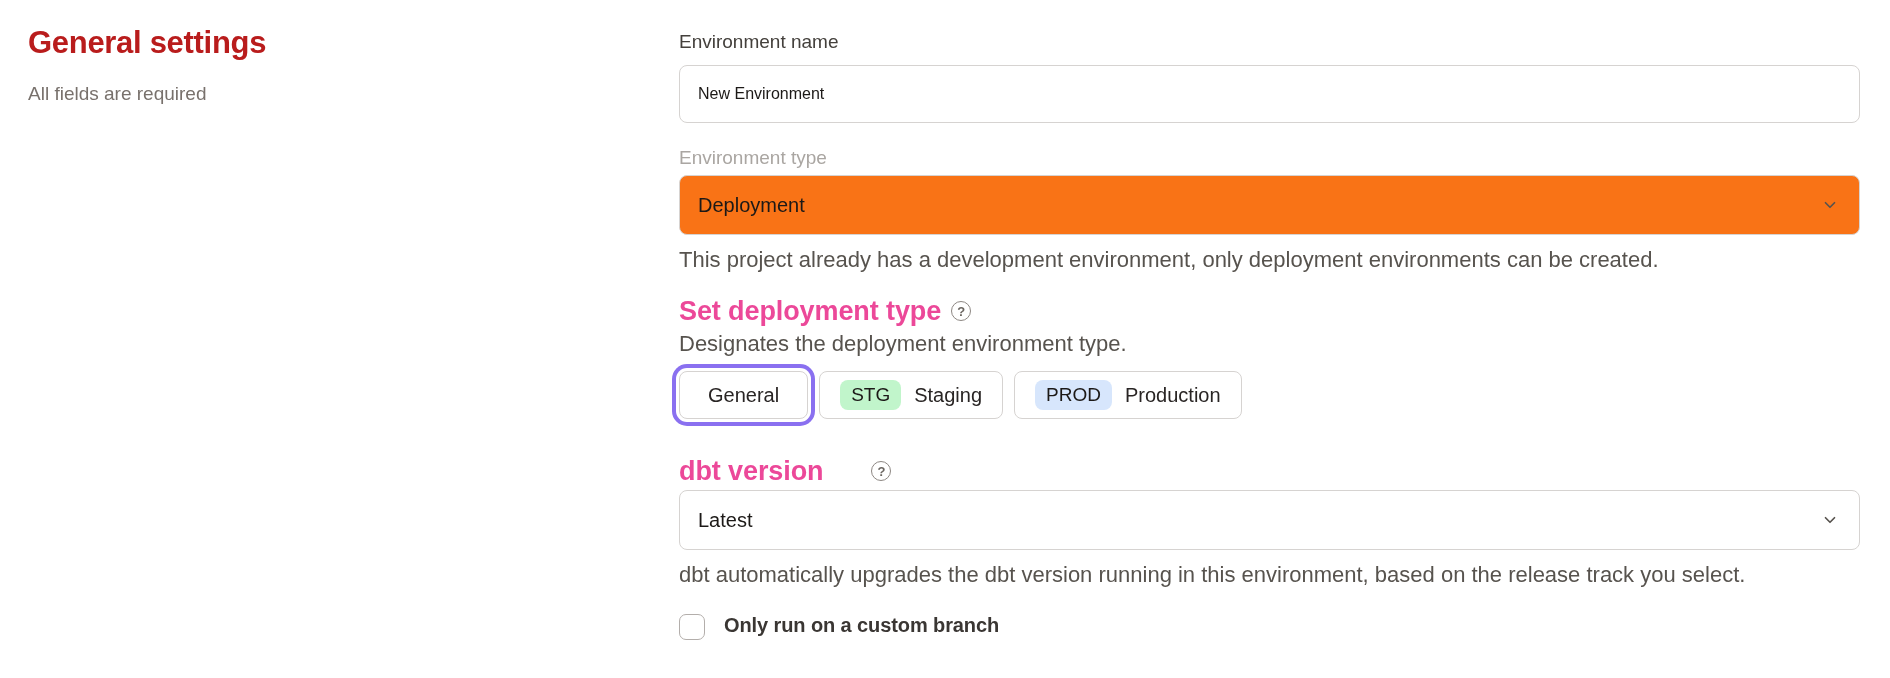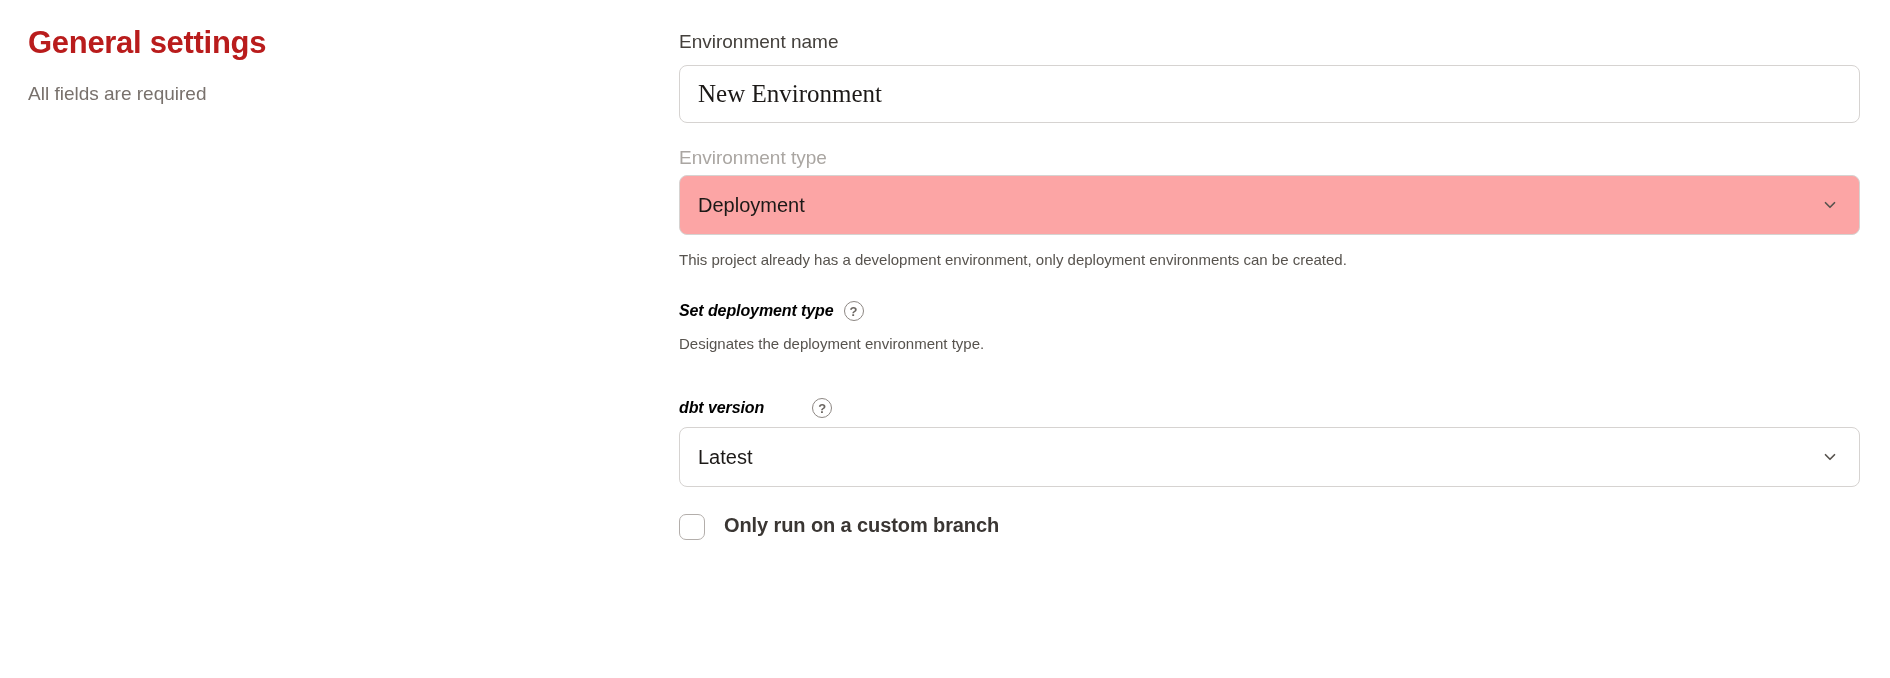--- a/index.html
+++ b/index.html
@@ -27,49 +27,49 @@
     font-size: 19px; line-height: 23px; color: #44403c;
     display: block;
   }
   .field-label.disabled { color: #aaa6a2; }
 
   .text-input {
     margin-top: 12px;
     width: 100%; height: 58px;
     border: 1px solid #d6d3d1; border-radius: 8px;
     padding: 0 18px;
-    font-family: Liberation Serif, serif;
-    font-size: 25px; color: #1c1917;
+    font-family: Liberation Sans, sans-serif;
+    font-size: 16px; color: #1c1917;
     background: #ffffff;
     outline: none;
     display: block;
   }
 
   .select-box {
     margin-top: 6px;
     width: 100%; height: 60px;
     border: 1px solid #d6d3d1; border-radius: 8px;
     background: #ffffff;
     display: flex; align-items: center; justify-content: space-between;
     padding: 0 20px 0 18px;
     font-size: 20px; color: #1c1917;
   }
-  .select-box.disabled { background: #fca5a5; }
+  .select-box.disabled { background: #f97316; }
   .chevron { width: 18px; height: 18px; flex: 0 0 auto; }
 
-  .helper-text { font-size: 15px; line-height: 24px; color: #57534e; }
+  .helper-text { font-size: 22px; line-height: 24px; color: #57534e; }
   .helper-after-select { margin-top: 13px; }
 
   .gap-label2 { margin-top: 23px; }
 
   .section-title-row {
     margin-top: 26px;
     display: flex; align-items: center; gap: 10px; height: 26px;
   }
-  .section-title { font-size: 16px; font-weight: 700; color: #000000; letter-spacing: -0.1px; font-style: italic; }
+  .section-title { font-size: 27px; font-weight: 700; color: #ec4899; letter-spacing: -0.1px; }
   .help-icon {
     width: 20px; height: 20px; border-radius: 50%;
     border: 1.5px solid #8d8783;
     color: #6b6661; font-size: 13px; font-weight: 700;
     display: inline-flex; align-items: center; justify-content: center;
     line-height: 1; flex: 0 0 auto;
   }
   .section-desc { margin-top: 8px; }
 
   .type-btn-row {
@@ -131,30 +131,44 @@
     </svg>
   </div>
   <div class="helper-text helper-after-select">This project already has a development environment, only deployment environments can be created.</div>
 
   <div class="section-title-row">
     <span class="section-title">Set deployment type</span>
     <span class="help-icon">?</span>
   </div>
   <div class="helper-text section-desc">Designates the deployment environment type.</div>
 
+  <div class="type-btn-row">
+    <button class="type-btn general selected">
+      <span>General</span>
+    </button>
+    <button class="type-btn">
+      <span class="type-badge" style="background-color: rgb(193, 245, 203);">STG</span>
+      <span>Staging</span>
+    </button>
+    <button class="type-btn">
+      <span class="type-badge" style="background-color: rgb(215, 230, 252);">PROD</span>
+      <span>Production</span>
+    </button>
+  </div>
 
   <div class="section-title-row dbt-version-row">
     <span class="section-title">dbt version</span>
     <span class="help-icon">?</span>
   </div>
   <div class="select-box">
     <span>Latest</span>
     <svg class="chevron" viewBox="0 0 16 16" fill="none">
       <path d="M4 6 L8 10 L12 6" stroke="#57534e" stroke-width="1.5" stroke-linecap="round" stroke-linejoin="round"></path>
     </svg>
   </div>
+  <div class="helper-text helper-after-select">dbt automatically upgrades the dbt version running in this environment, based on the release track you select.</div>
 
   <div class="checkbox-row">
     <span class="checkbox"></span>
     <span class="checkbox-label">Only run on a custom branch</span>
   </div>
 
 </div>
 
 </body></html>

